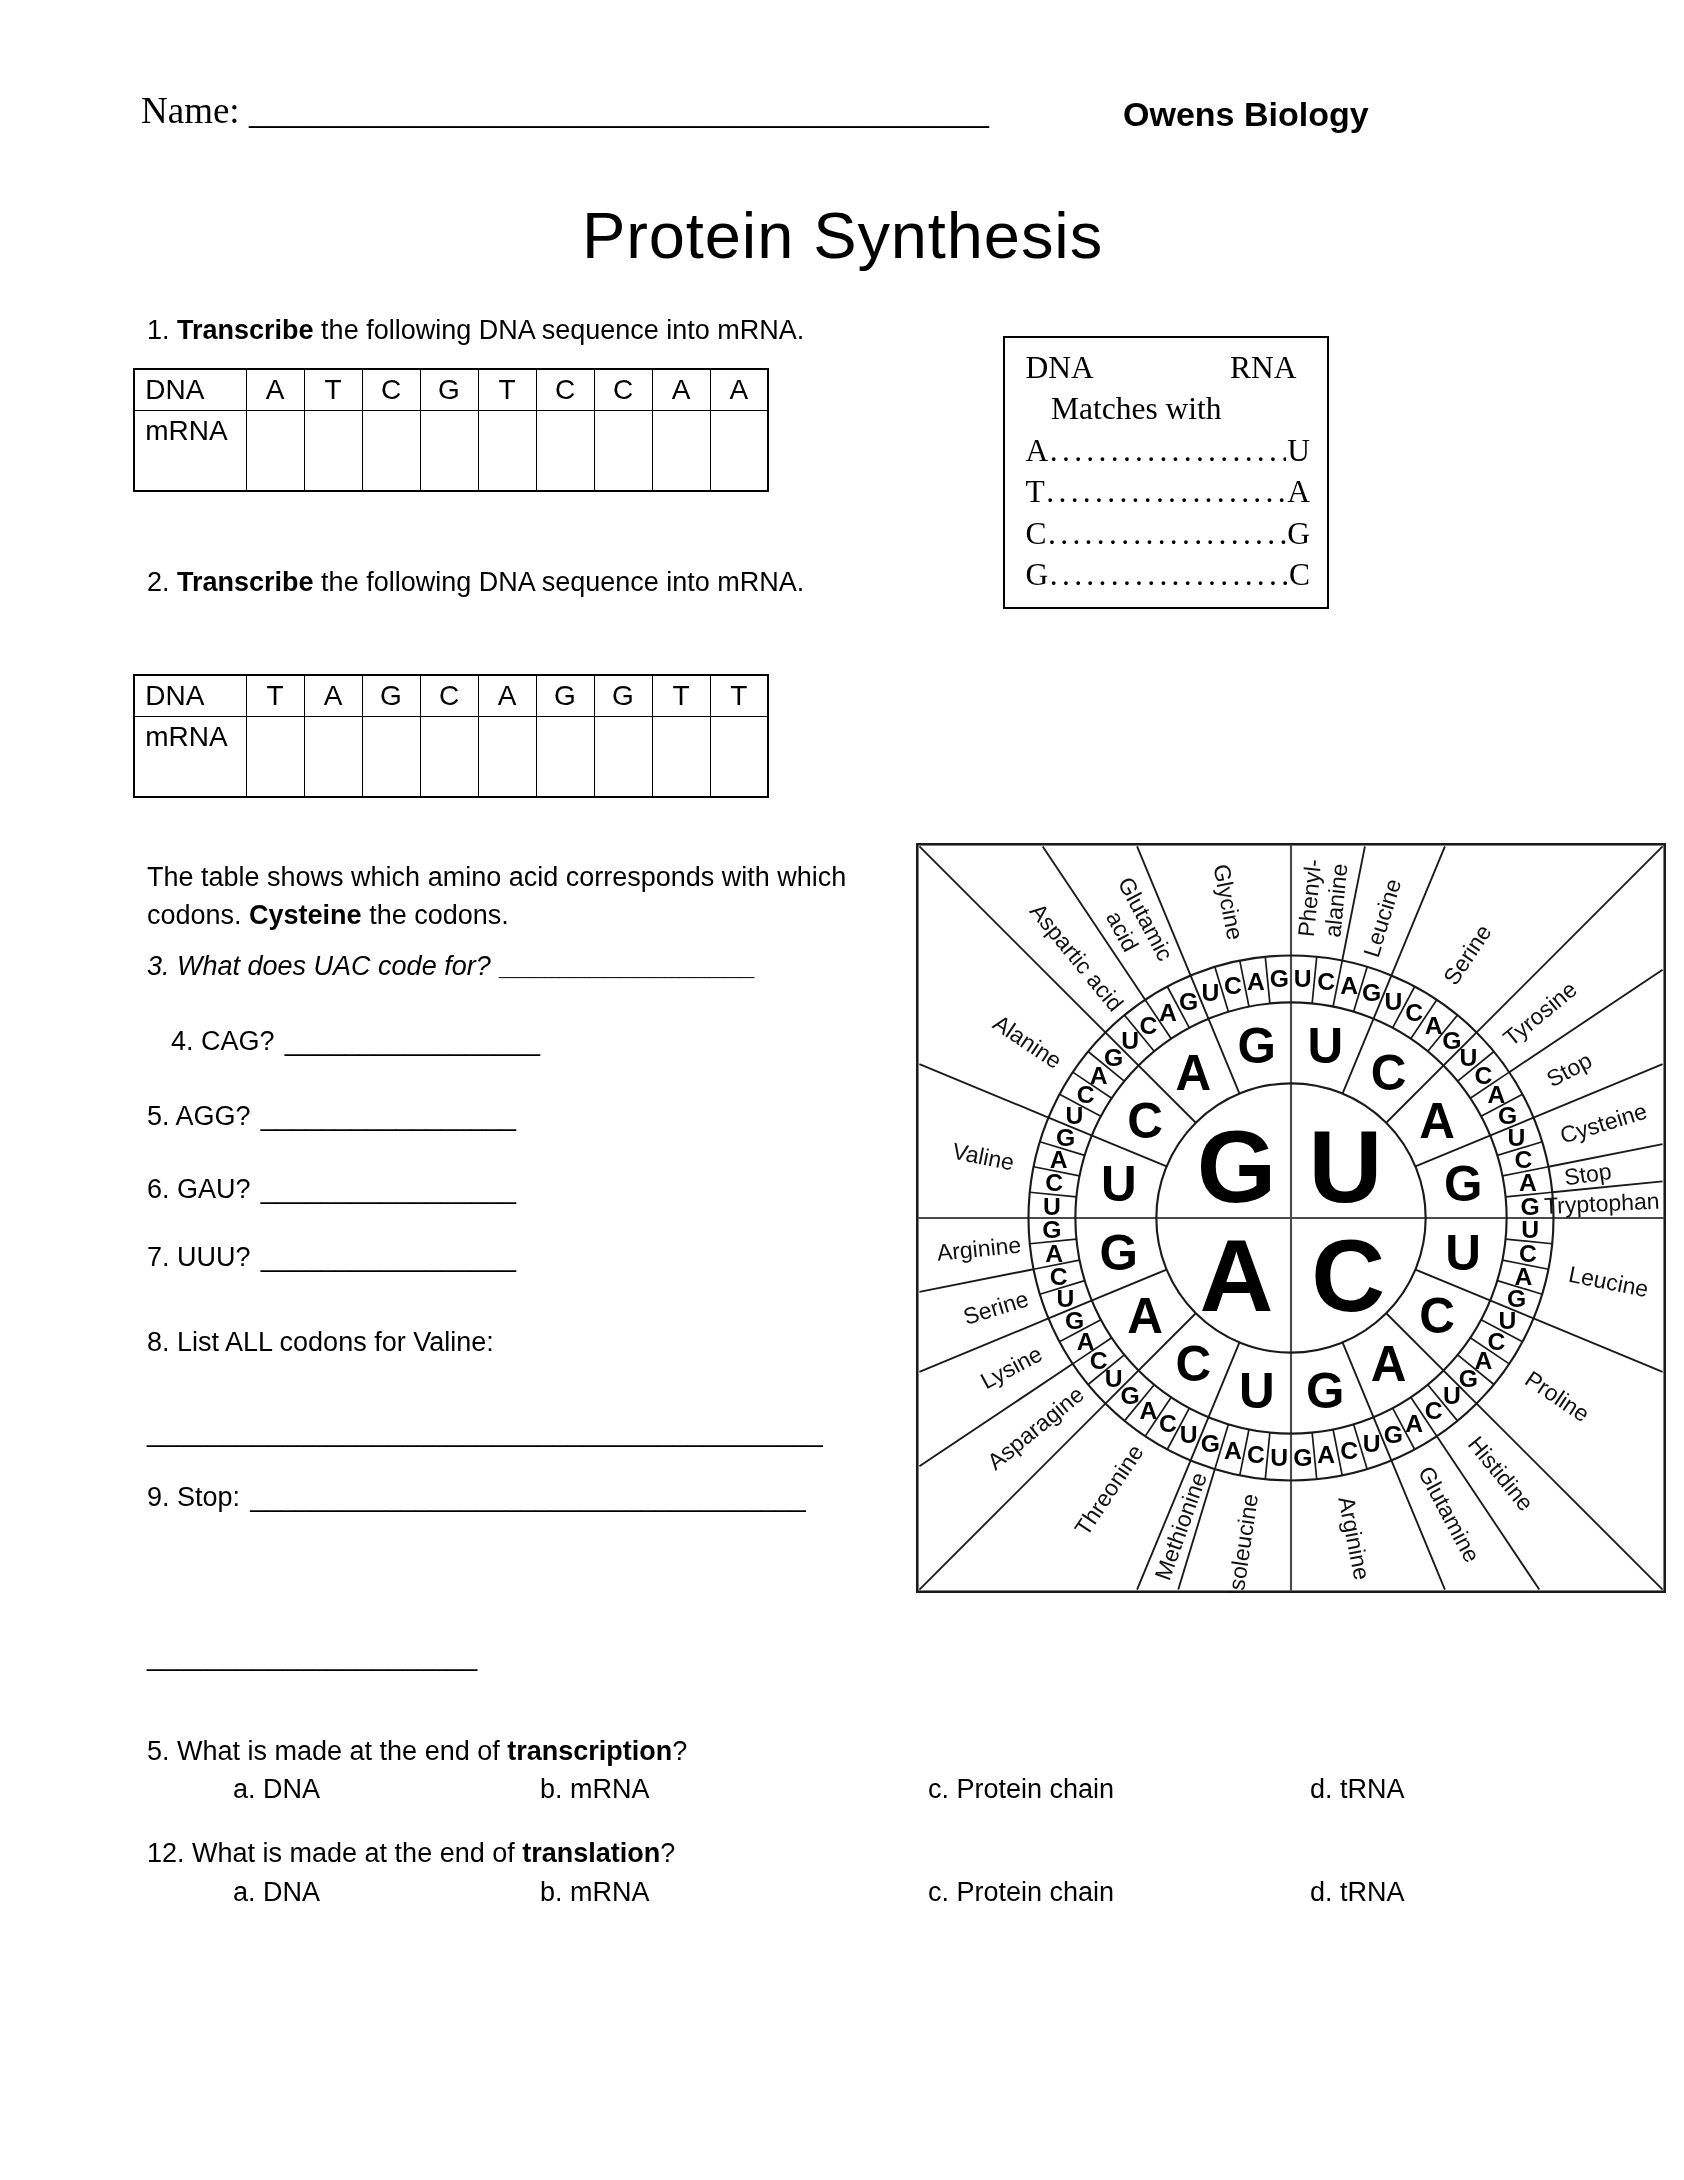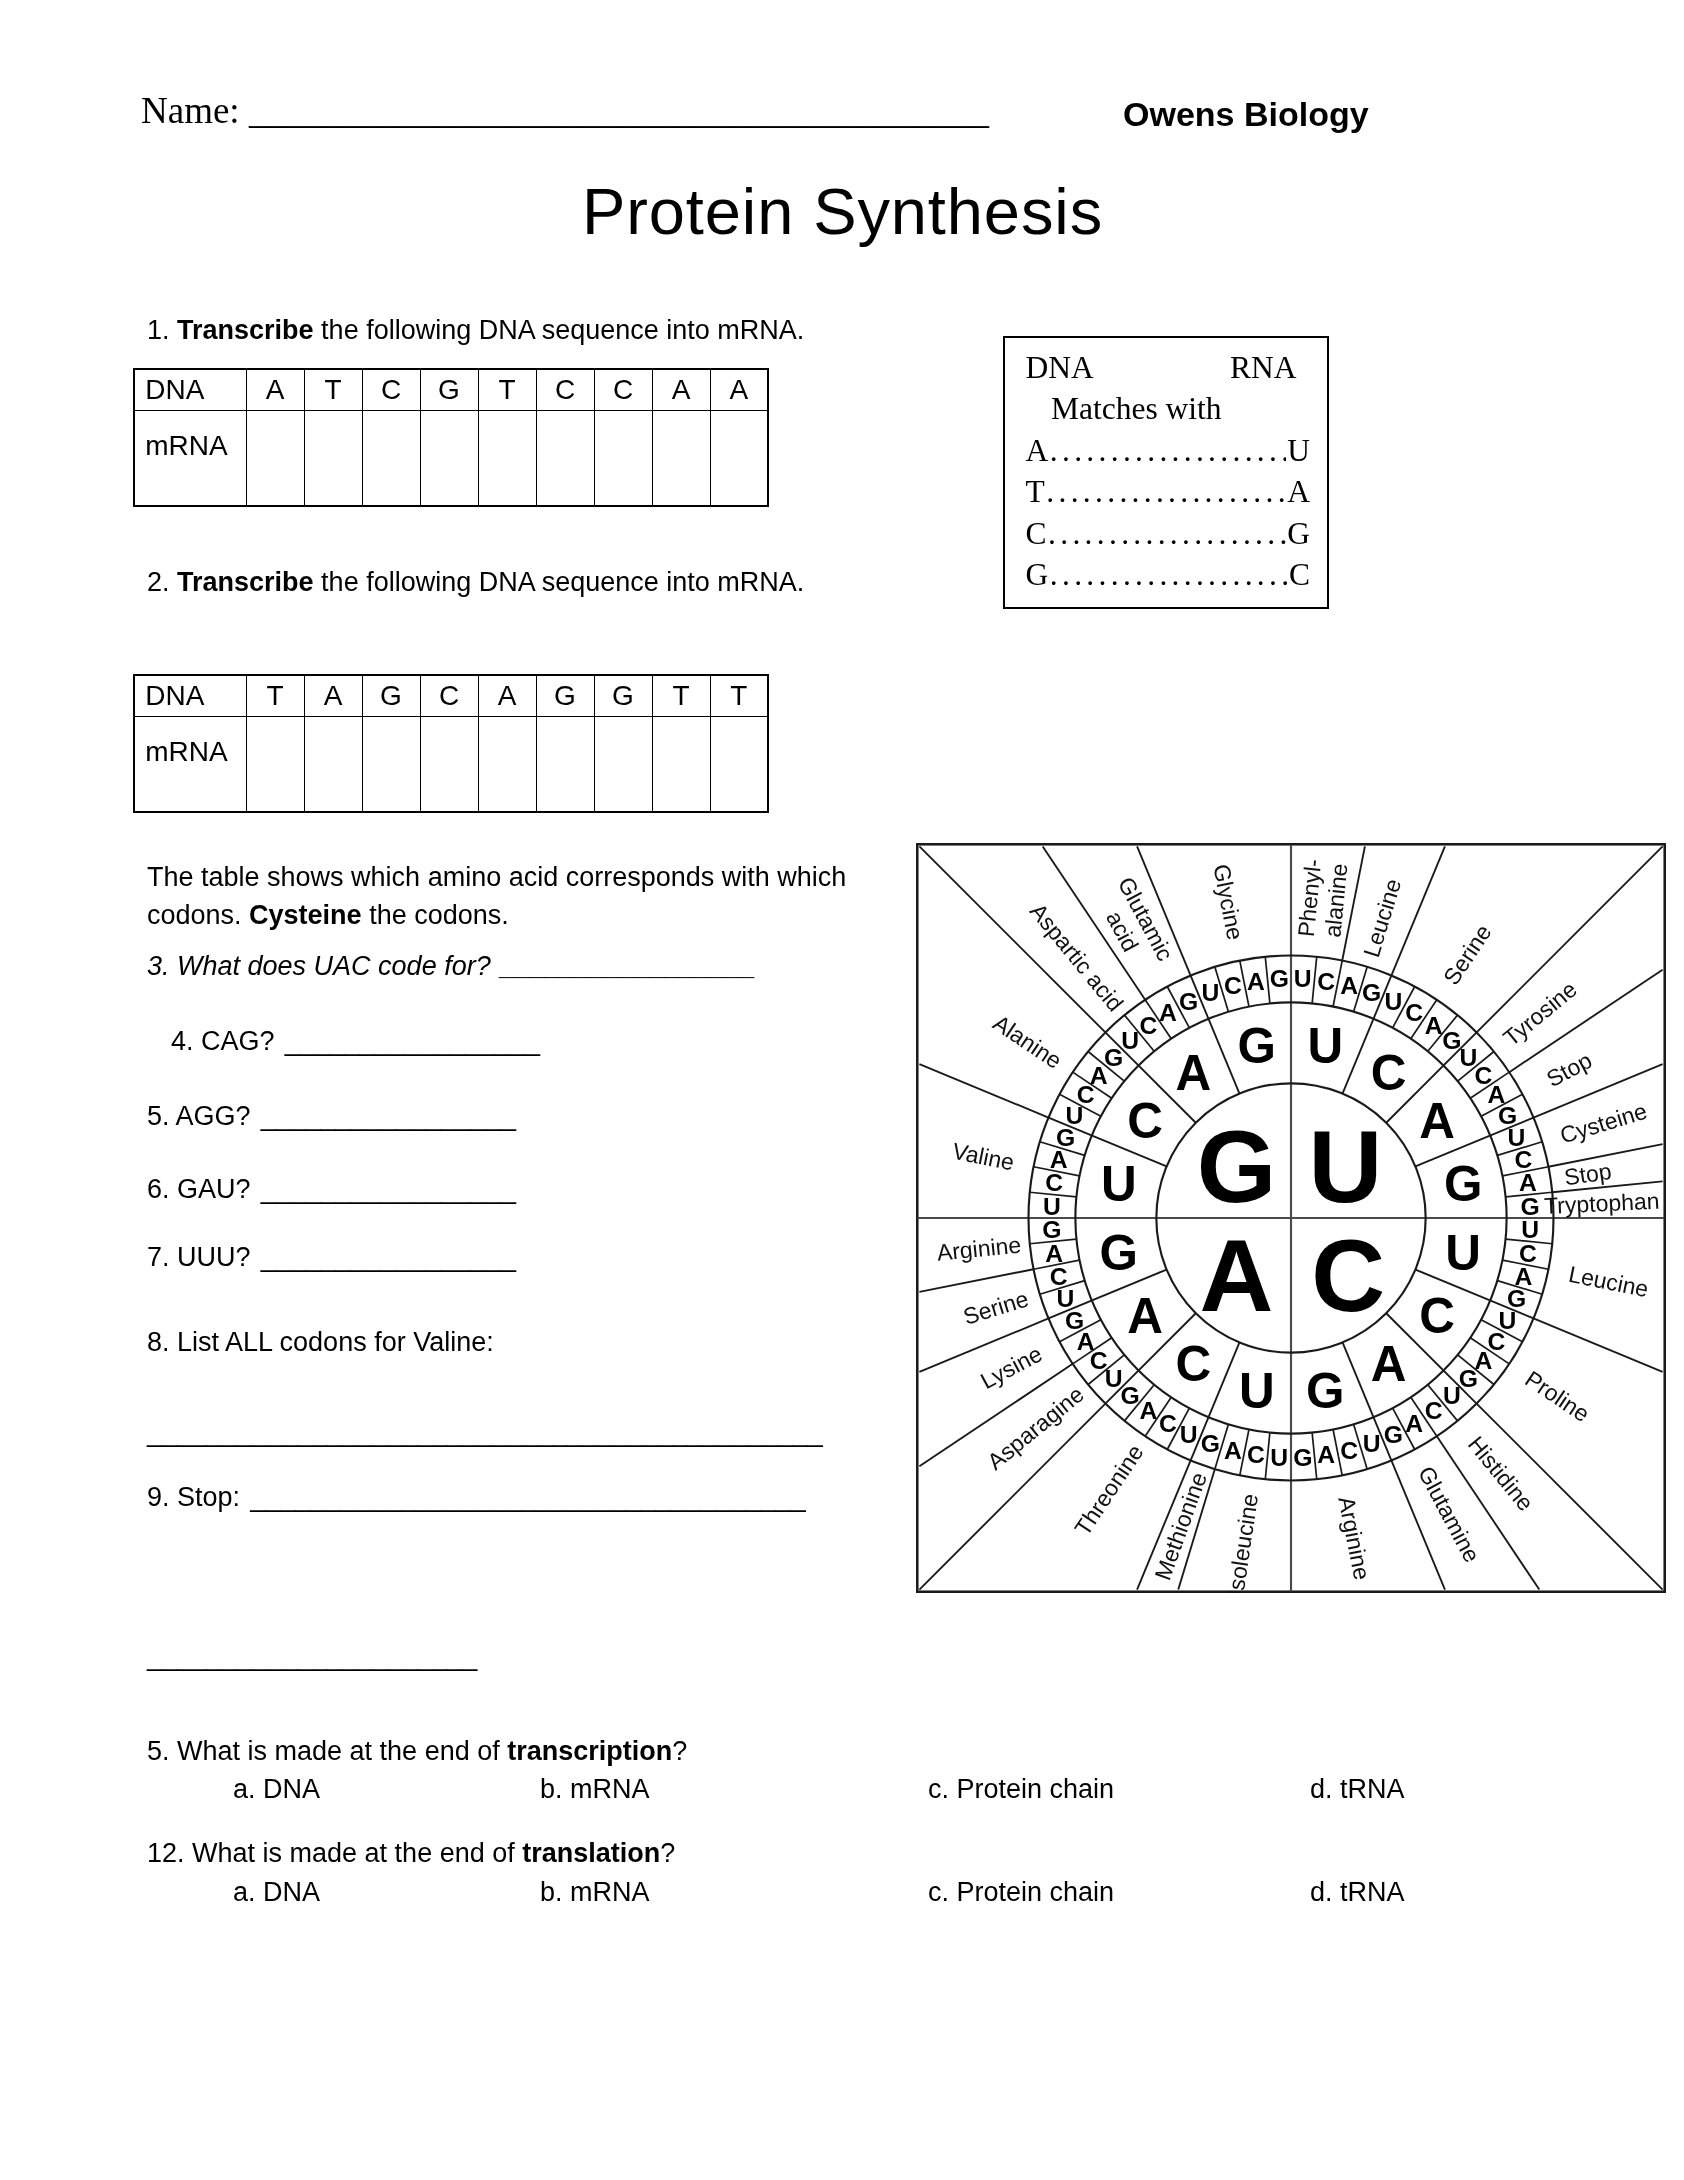--- a/index.html
+++ b/index.html
@@ -10,21 +10,21 @@
   .q{font-size:27px;white-space:nowrap;}
   .bold{font-weight:bold;}
   .title{left:0;width:100%;text-align:center;font-size:65px;letter-spacing:0.9px;}
   .nameline{font-size:37px;white-space:nowrap;}
   .course{font-size:34px;font-weight:bold;}
   
   .wtable{border-collapse:collapse;table-layout:fixed;border:2.6px solid #000;background:#fff;}
   .wtable td{border:1.7px solid #000;font-size:28px;text-align:center;vertical-align:middle;padding:0;height:40px;}
   .wtable td.lab{text-align:left;padding-left:10.2px;}
   .wtable tr.r2 td{height:75px;vertical-align:top;}
-  .wtable tr.r2 td.lab{padding-top:19px;}
+  .wtable tr.r2 td.lab{padding-top:4px;}
   
   .mbox{border:2.6px solid #000;font-family:"Liberation Serif",serif;font-size:31.5px;
         line-height:1.32;padding:8.5px 17px 0 20.4px;box-sizing:border-box;background:#fff;}
   .mhead{display:flex;justify-content:space-between;padding-right:13.6px;}
   .msub{margin-left:25.6px;}
   .mrow{display:flex;align-items:baseline;}
   .mdots{flex:1;overflow:hidden;white-space:nowrap;letter-spacing:4.3px;margin:0 1.7px;}
   .blank{white-space:nowrap;}
   .fq .blank{margin-left:10.2px;}
   .optrow span{position:absolute;font-size:27px;white-space:nowrap;}
@@ -34,21 +34,21 @@
 </head>
 <body>
 
 <div class="page">
 
   <div class="abs serif nameline" style="left:141px;top:89px;">
     <span>Name: </span><span>________________________________________</span>
   </div>
   <div class="abs course" style="left:1123px;top:95px;">Owens Biology</div>
 
-  <div class="abs title" style="top:174px;">Protein Synthesis</div>
+  <div class="abs title" style="top:198px;">Protein Synthesis</div>
 
   <div class="abs q" style="left:147px;top:315px;">
     <span>1. </span><span class="bold">Transcribe</span><span> the following DNA sequence into mRNA.</span>
   </div>
 
   <table class="wtable abs" style="left:133px;top:368px;">
       <colgroup>
         <col style="width: 112px;">
         <col style="width: 58px;">
         <col style="width: 58px;">

